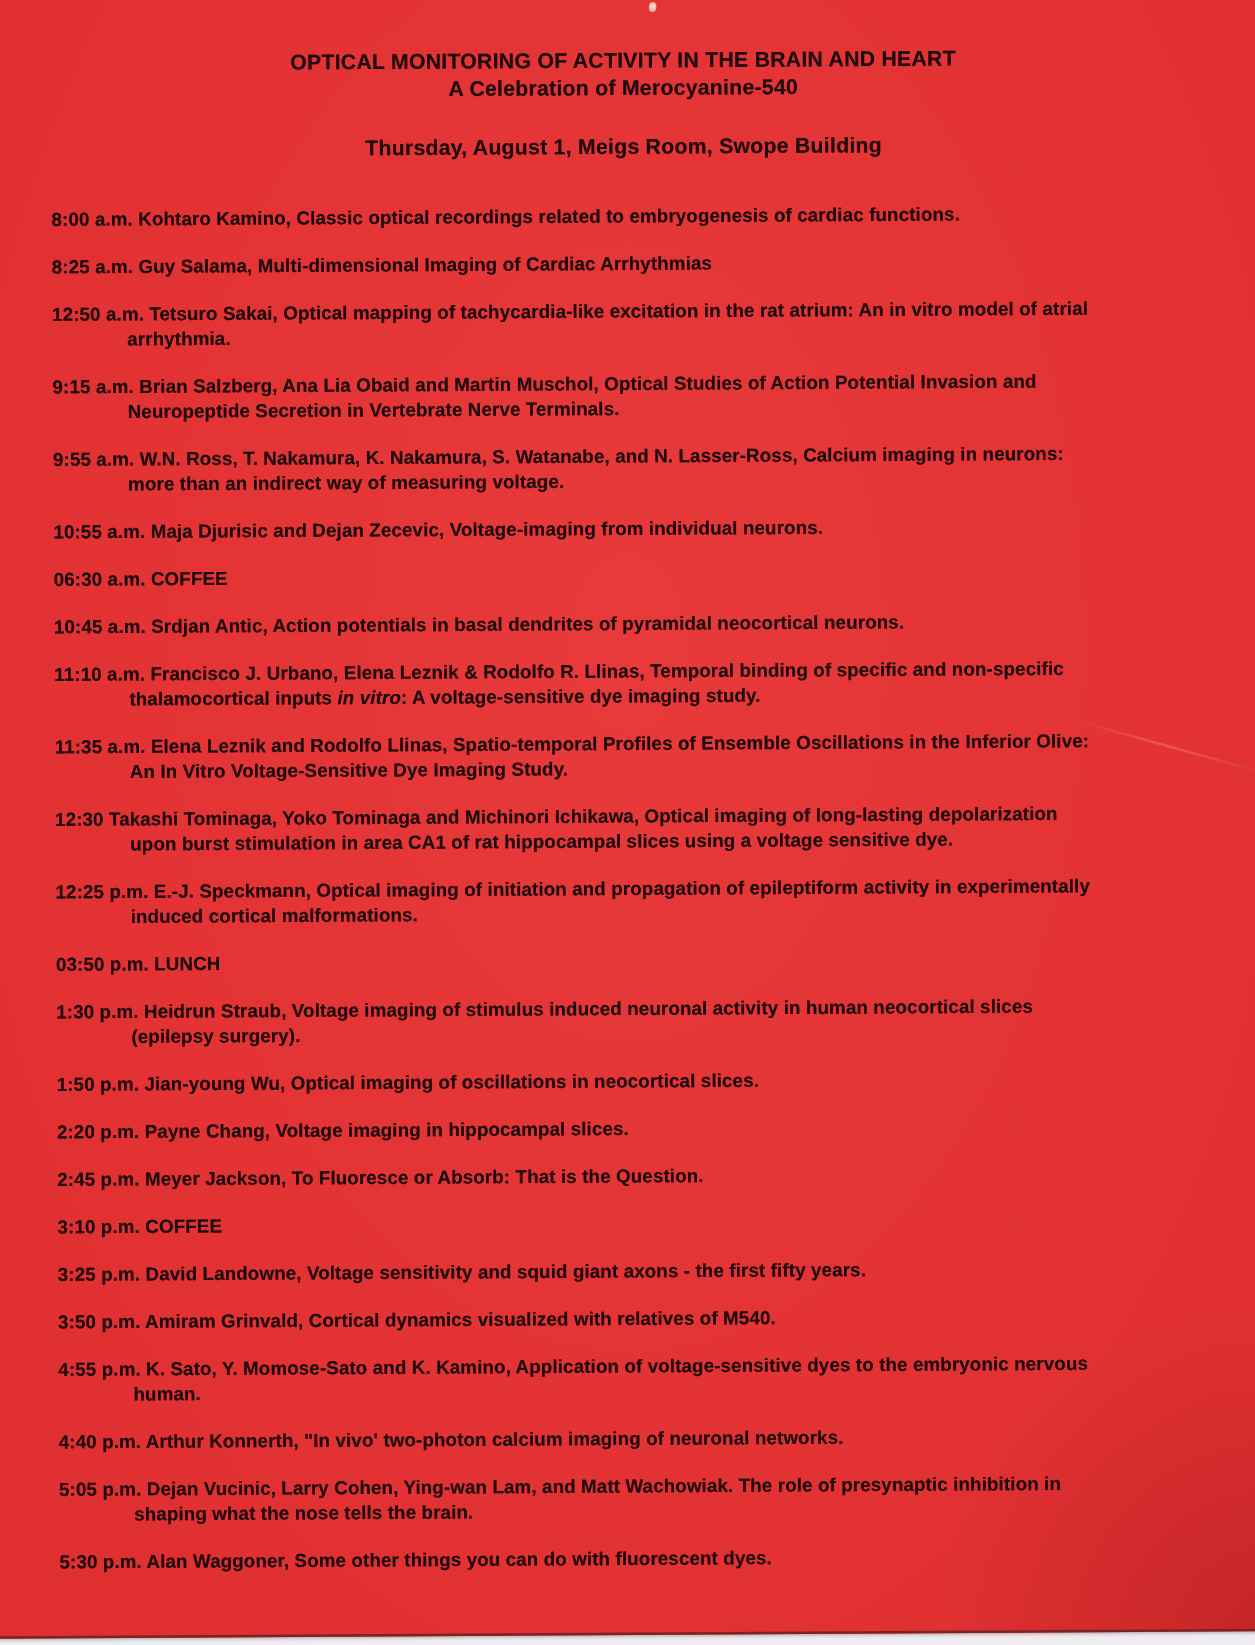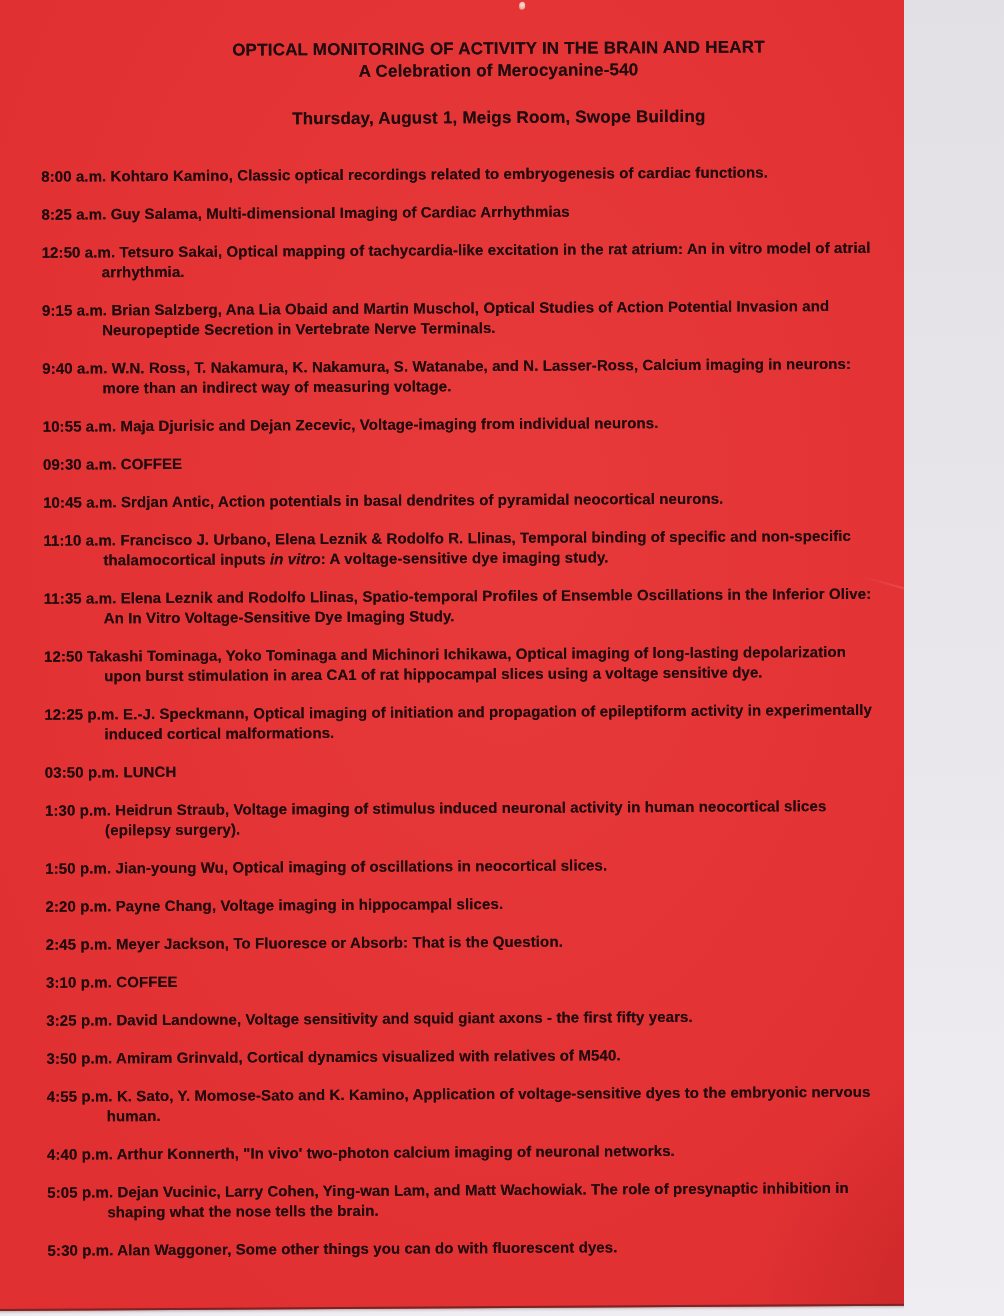--- a/index.html
+++ b/index.html
@@ -6,21 +6,21 @@
     margin: 0;
     padding: 0;
     width: 1004px;
     height: 1316px;
     overflow: hidden;
     background: linear-gradient(to bottom, #e3e0e5, #efedf1);
     font-family: "Liberation Sans", sans-serif;
   }
   .stage {
     position: relative;
-    width: 904px;
+    width: 1004px;
     height: 1316px;
     overflow: hidden;
     text-decoration: underline;
   }
   
   .paper {
     position: absolute;
     left: -8px;
     top: -14px;
     width: 1022px;
@@ -123,42 +123,42 @@
           </div>
           <div class="entry">
             <div class="line"><span>12:50 a.m. </span><span>Tetsuro Sakai, Optical mapping of tachycardia-like excitation in the rat atrium: An in vitro model of atrial</span></div>
             <div class="line cont"><span>arrhythmia.</span></div>
           </div>
           <div class="entry">
             <div class="line"><span>9:15 a.m. </span><span>Brian Salzberg, Ana Lia Obaid and Martin Muschol, Optical Studies of Action Potential Invasion and</span></div>
             <div class="line cont"><span>Neuropeptide Secretion in Vertebrate Nerve Terminals.</span></div>
           </div>
           <div class="entry">
-            <div class="line"><span>9:40 a.m. </span><span>W.N. Ross, T. Nakamura, K. Nakamura, S. Watanabe, and N. Lasser-Ross, Calcium imaging in neurons:</span></div>
+            <div class="line"><span>9:55 a.m. </span><span>W.N. Ross, T. Nakamura, K. Nakamura, S. Watanabe, and N. Lasser-Ross, Calcium imaging in neurons:</span></div>
             <div class="line cont"><span>more than an indirect way of measuring voltage.</span></div>
           </div>
           <div class="entry">
             <div class="line"><span>10:55 a.m. </span><span>Maja Djurisic and Dejan Zecevic, Voltage-imaging from individual neurons.</span></div>
           </div>
           <div class="entry">
-            <div class="line"><span>09:30 a.m. </span><span>COFFEE</span></div>
+            <div class="line"><span>06:30 a.m. </span><span>COFFEE</span></div>
           </div>
           <div class="entry">
             <div class="line"><span>10:45 a.m. </span><span>Srdjan Antic, Action potentials in basal dendrites of pyramidal neocortical neurons.</span></div>
           </div>
           <div class="entry">
             <div class="line"><span>11:10 a.m. </span><span>Francisco J. Urbano, Elena Leznik &amp; Rodolfo R. Llinas, Temporal binding of specific and non-specific</span></div>
             <div class="line cont"><span>thalamocortical inputs </span><i>in vitro</i><span>: A voltage-sensitive dye imaging study.</span></div>
           </div>
           <div class="entry">
             <div class="line"><span>11:35 a.m. </span><span>Elena Leznik and Rodolfo Llinas, Spatio-temporal Profiles of Ensemble Oscillations in the Inferior Olive:</span></div>
             <div class="line cont"><span>An In Vitro Voltage-Sensitive Dye Imaging Study.</span></div>
           </div>
           <div class="entry">
-            <div class="line"><span>12:50 </span><span>Takashi Tominaga, Yoko Tominaga and Michinori Ichikawa, Optical imaging of long-lasting depolarization</span></div>
+            <div class="line"><span>12:30 </span><span>Takashi Tominaga, Yoko Tominaga and Michinori Ichikawa, Optical imaging of long-lasting depolarization</span></div>
             <div class="line cont"><span>upon burst stimulation in area CA1 of rat hippocampal slices using a voltage sensitive dye.</span></div>
           </div>
           <div class="entry">
             <div class="line"><span>12:25 p.m. </span><span>E.-J. Speckmann, Optical imaging of initiation and propagation of epileptiform activity in experimentally</span></div>
             <div class="line cont"><span>induced cortical malformations.</span></div>
           </div>
           <div class="entry">
             <div class="line"><span>03:50 p.m. </span><span>LUNCH</span></div>
           </div>
           <div class="entry">

